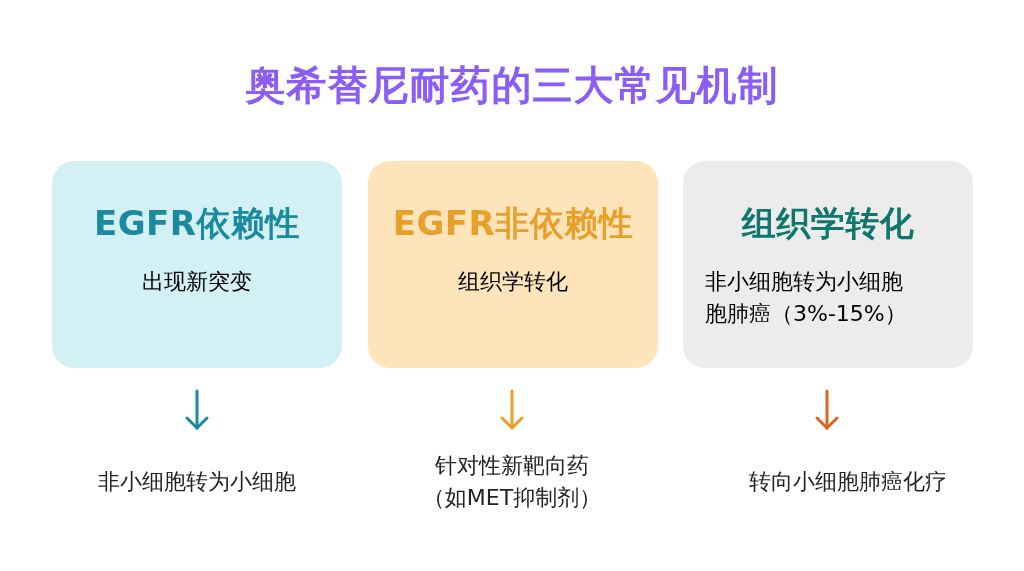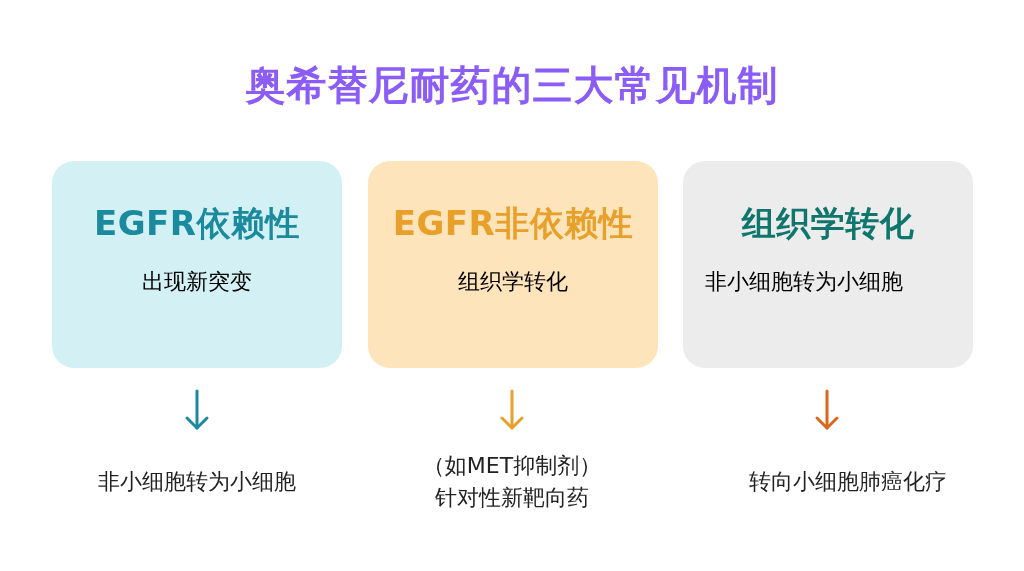--- a/index.html
+++ b/index.html
@@ -48,38 +48,39 @@
   <div class="heading" style="color:#e8a02a;">EGFR非依赖性</div>
   <div class="desc">
     <div>组织学转化</div>
   </div>
 </div>
 
 <div class="card" style="left:683px; background:#ececec;">
   <div class="heading" style="color:#0f766e;">组织学转化</div>
   <div class="desc" style="text-align:left; left:22px;">
     <div>非小细胞转为小细胞</div>
+    <div>胞肺癌（3%-15%）</div>
   </div>
 </div>
 
 <svg class="arrow" style="left:182px;" viewBox="0 0 30 46">
   <line x1="15" y1="3" x2="15" y2="40" stroke="#1b8a9e" stroke-width="3" stroke-linecap="round"></line>
   <polyline points="5,30 15,40 25,30" fill="none" stroke="#1b8a9e" stroke-width="3" stroke-linecap="round" stroke-linejoin="round"></polyline>
 </svg>
 <svg class="arrow" style="left:497px;" viewBox="0 0 30 46">
   <line x1="15" y1="3" x2="15" y2="40" stroke="#e8a02a" stroke-width="3" stroke-linecap="round"></line>
   <polyline points="5,30 15,40 25,30" fill="none" stroke="#e8a02a" stroke-width="3" stroke-linecap="round" stroke-linejoin="round"></polyline>
 </svg>
 <svg class="arrow" style="left:812px;" viewBox="0 0 30 46">
   <line x1="15" y1="3" x2="15" y2="40" stroke="#d9671e" stroke-width="3" stroke-linecap="round"></line>
   <polyline points="5,30 15,40 25,30" fill="none" stroke="#d9671e" stroke-width="3" stroke-linecap="round" stroke-linejoin="round"></polyline>
 </svg>
 
 <div class="result" style="left:47px; top:466px;">
   <div>非小细胞转为小细胞</div>
 </div>
 <div class="result" style="left:362px; top:450px;">
+  <div>针对性新靶向药</div>
   <div>（如MET抑制剂）</div>
-  <div>针对性新靶向药</div>
 </div>
 <div class="result" style="left:698px; top:466px;">
   <div>转向小细胞肺癌化疗</div>
 </div>
 
 </body></html>

